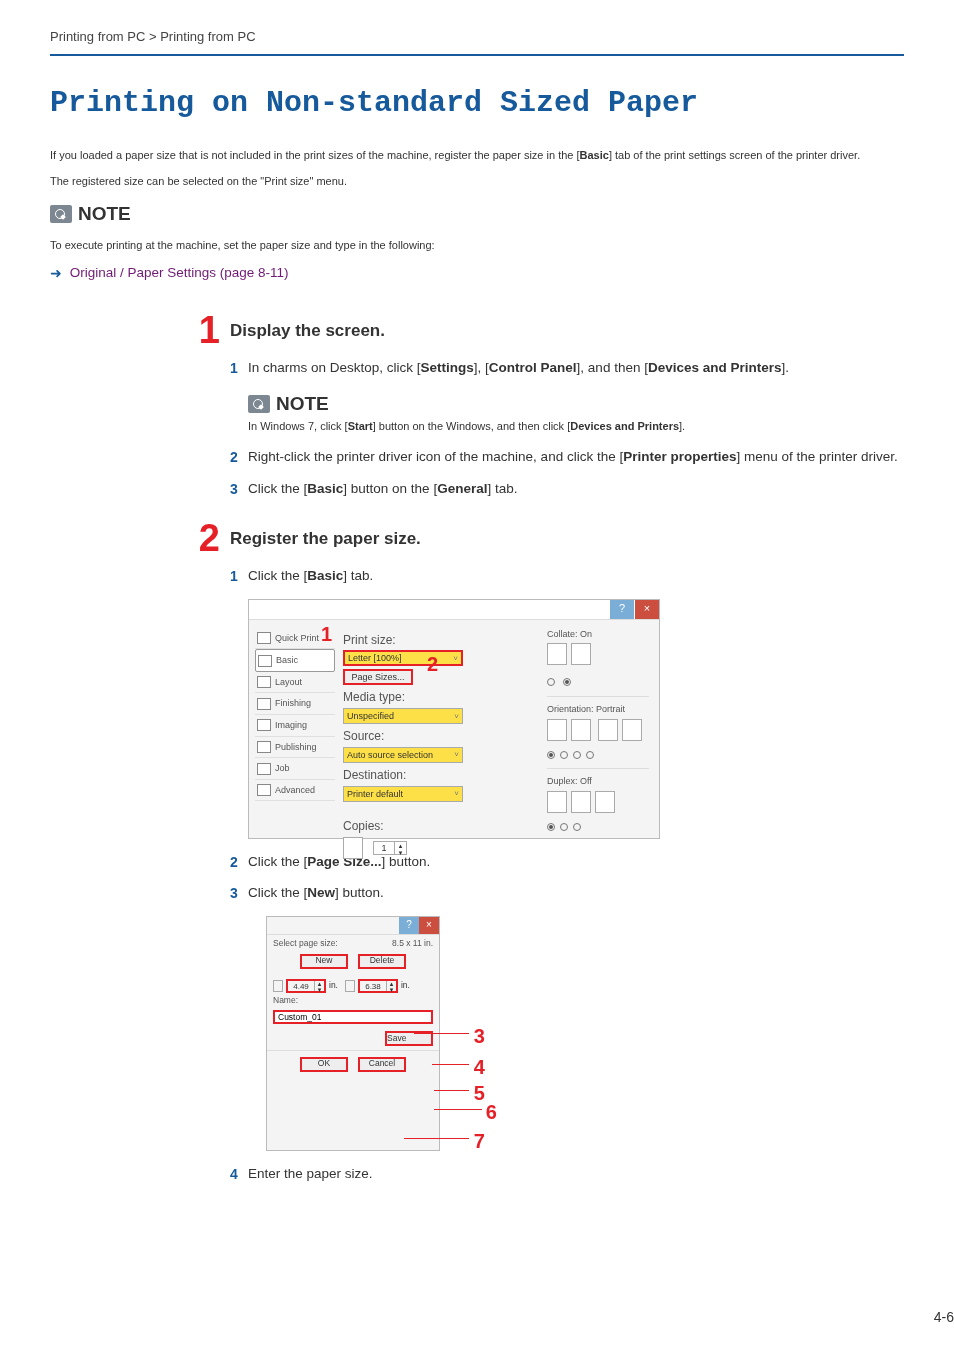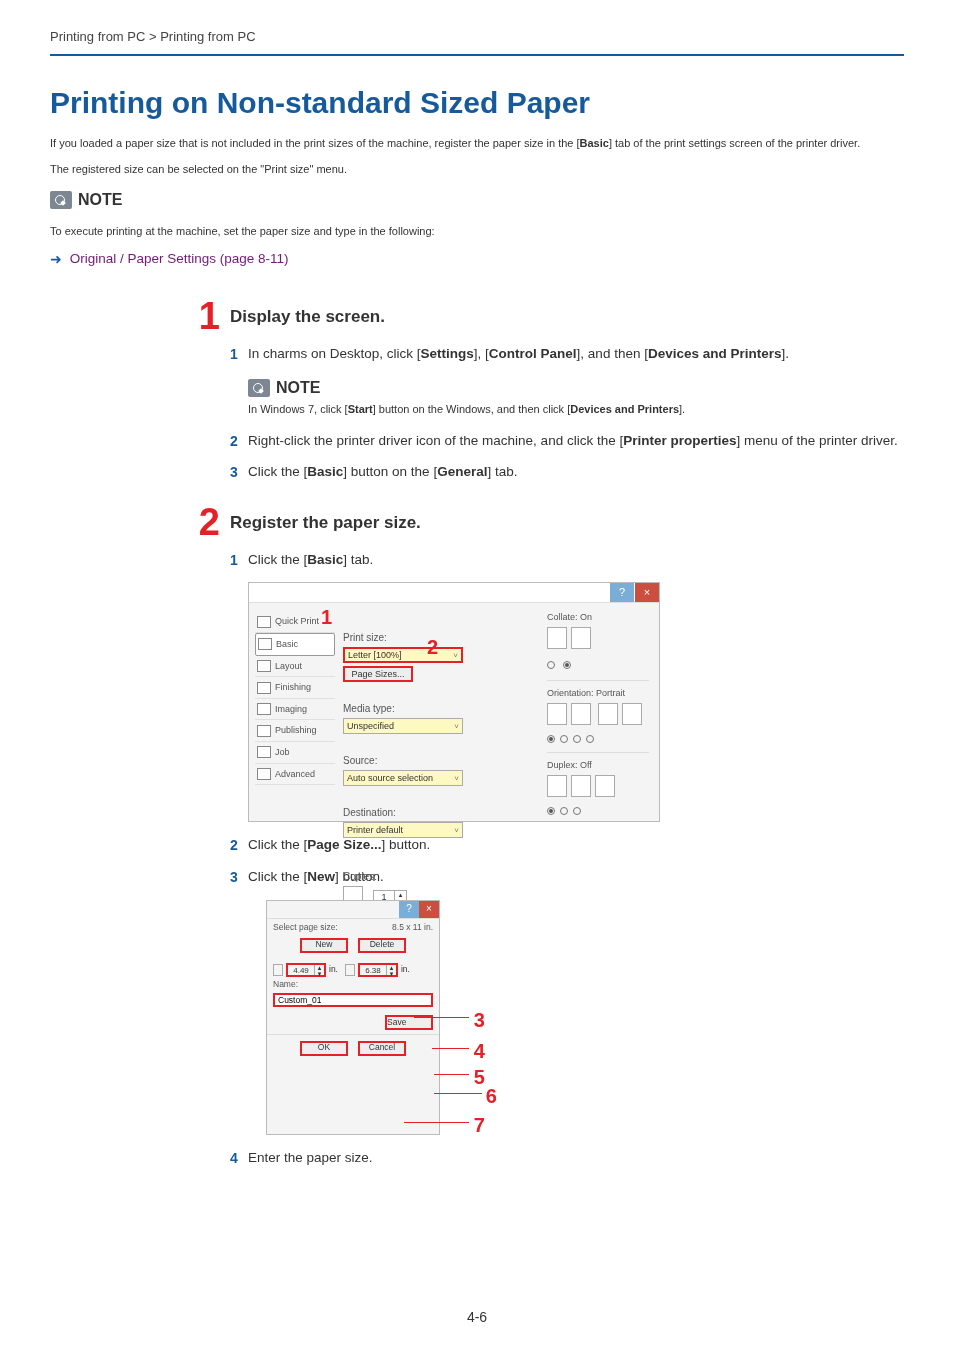--- a/index.html
+++ b/index.html
@@ -18,29 +18,29 @@
     font-size: 13px;
     color: #444;
     padding-bottom: 8px;
     border-bottom: 2px solid #165a9b;
     margin-bottom: 26px;
   }
   h1.title {
     color: #165a9b;
     font-size: 30px;
     font-weight: bold;
-    margin-bottom: 12px;
-    font-family: Liberation Sans, sans-serif;
+    margin-bottom: 24px;
+    font-family: Liberation Mono, monospace;
   }
   .body-p { font-size: 11px; color: #333; margin-bottom: 10px; }
   .bold { font-weight: bold; }
   .note-block { margin-top: 12px; margin-bottom: 10px; }
   .note-head {
     display: inline-flex; align-items: center; gap: 6px;
-    font-weight: bold; font-size: 16px;
+    font-weight: bold; font-size: 19px;
   }
   .note-icon {
     width: 22px; height: 18px; background: #7c8792;
     display: inline-block; position: relative; border-radius: 2px;
   }
   .note-icon::after {
     content: ""; position: absolute; left: 5px; top: 4px;
     width: 8px; height: 8px; border: 1.5px solid #fff; border-radius: 50%;
   }
   .note-icon::before {
@@ -68,22 +68,22 @@
   }
   .d1-title { height:20px; background:#fff; border-bottom:1px solid #ddd; display:flex; align-items:center; justify-content:flex-end; gap:1px;}
   .win-btn { width:24px; height:19px; display:flex; align-items:center; justify-content:center; font-size:11px;}
   .win-help { background:#7baed6; color:#fff;}
   .win-close { background:#cb4e3f; color:#fff;}
   .d1-left { position:absolute; left:6px; top:28px; width:80px; }
   .d1-tab { display:flex; align-items:center; gap:4px; font-size:9px; color:#555; padding:4px 2px; border-bottom:1px solid #e0e0e0;}
   .d1-tab.active { background:#fff; border:1px solid #999; border-radius:2px;}
   .tab-icon { width:14px; height:12px; border:1px solid #888; display:inline-block; background:#fff;}
   .d1-right { position:absolute; left:94px; top:28px; right:8px; }
-  .d1-label { font-size:10px; color:#555; margin-bottom:2px; margin-top:20px;}
-  .d1-select { width:120px; height:16px; border:1px solid #aaa; background:#fef9c3; font-size:9px; padding:0 3px; display:flex; align-items:center; justify-content:space-between;}
+  .d1-label { font-size:12px; color:#555; margin-bottom:2px; margin-top:4px;}
+  .d1-select { width:120px; height:16px; border:1px solid #aaa; background:#fde047; font-size:9px; padding:0 3px; display:flex; align-items:center; justify-content:space-between;}
   .d1-select.red { border:2px solid #e52026;}
   .chev { font-size:8px; color:#777;}
   .d1-btn { width:70px; height:16px; border:2px solid #e52026; background:#eee; font-size:9px; display:flex; align-items:center; justify-content:center; margin-top:3px;}
   .callout-red { color:#e52026; font-weight:bold; font-size:20px; position:absolute;}
   .d1-col2 { position:absolute; left:298px; top:28px; right:10px; font-size:9px;}
   .d1-stat { font-size:9px; color:#555; margin-bottom:3px;}
   .dupicon { width:20px; height:22px; border:1px solid #aaa; display:inline-block; background:#fff; margin-right:4px;}
   .radio { width:8px; height:8px; border:1px solid #777; border-radius:50%; display:inline-block; vertical-align:middle;}
   .radio.on::after{content:"";display:block;width:4px;height:4px;background:#555;border-radius:50%;margin:1px auto;}
   .spin { display:inline-flex; border:1px solid #aaa; height:14px;}
@@ -117,21 +117,21 @@
   .d2-spin-a span{height:6px;line-height:6px;text-align:center;}
   .d2-name{margin:2px 6px;}
   .d2-name-lbl{font-size:8.5px;color:#555;}
   .d2-name-in{width:100%;height:14px;border:2px solid #e52026;font-size:8.5px;padding:0 3px;background:#fff;}
   .d2-save{width:48px;height:15px;margin:6px 6px 2px auto;display:block;}
   .d2-okrow{display:flex;gap:10px;justify-content:center;padding:6px 0;border-top:1px solid #ddd;margin-top:4px;}
   .d2-annot{display:inline-block;vertical-align:top;position:relative;width:60px;height:235px;}
   .d2-line{position:absolute;height:1px;background:#e52026;}
   .d2-num{position:absolute;color:#e52026;font-weight:bold;font-size:20px;}
 
-  .page-num { position:absolute; bottom:22px; left:0; right:0; text-align:center; font-size:14px; }
+  .page-num { position:absolute; bottom:22px; left:0; right:0; text-align:right; font-size:14px; }
 </style>
 </head>
 <body>
 
 <div class="breadcrumb">Printing from PC &gt; Printing from PC</div>
 
 <h1 class="title">Printing on Non-standard Sized Paper</h1>
 
 <p class="body-p">
   <span>If you loaded a paper size that is not included in the print sizes of the machine, register the paper size in the [</span><span class="bold">Basic</span><span>] tab of the print settings screen of the printer driver.</span>

